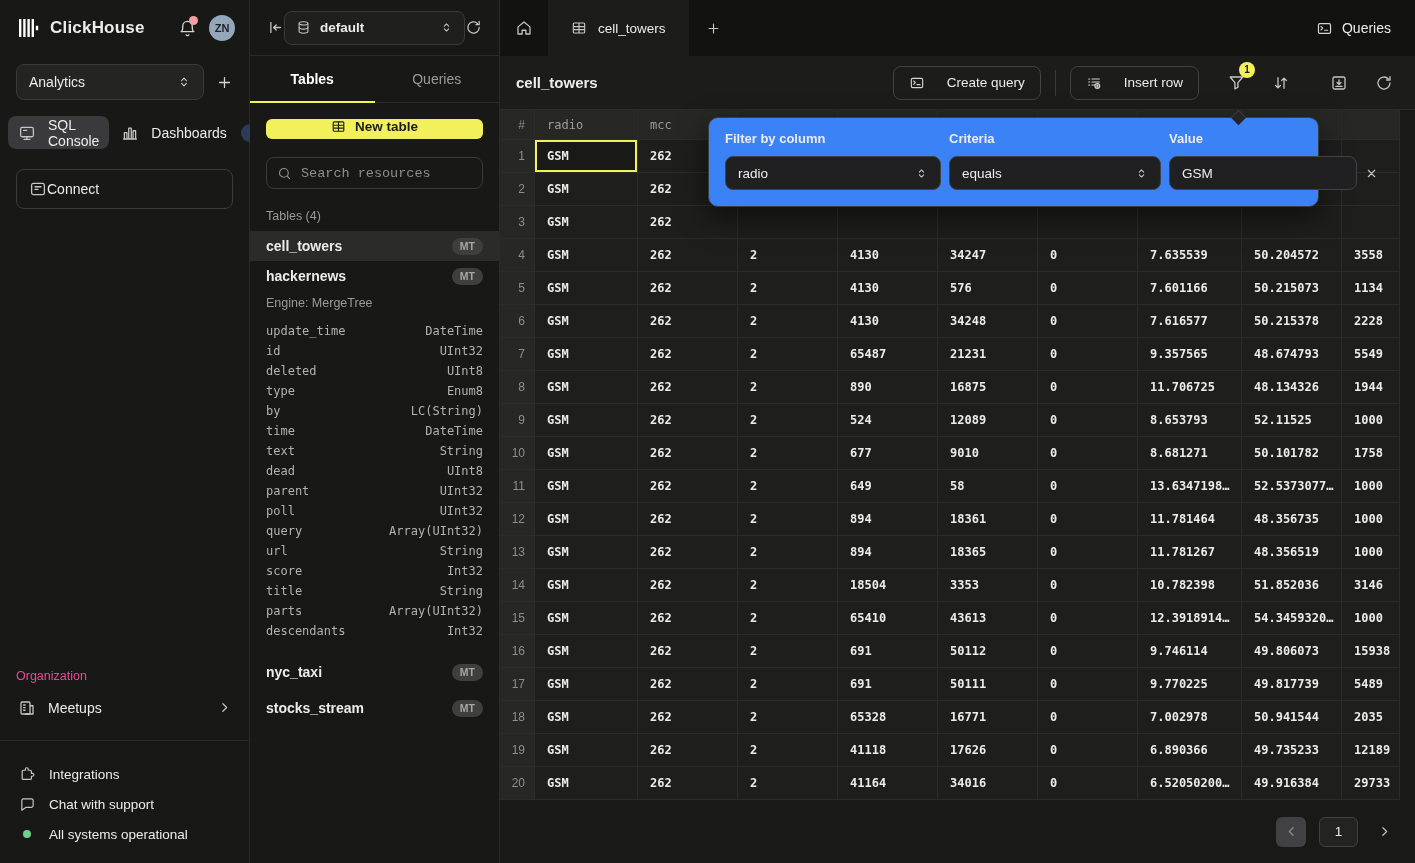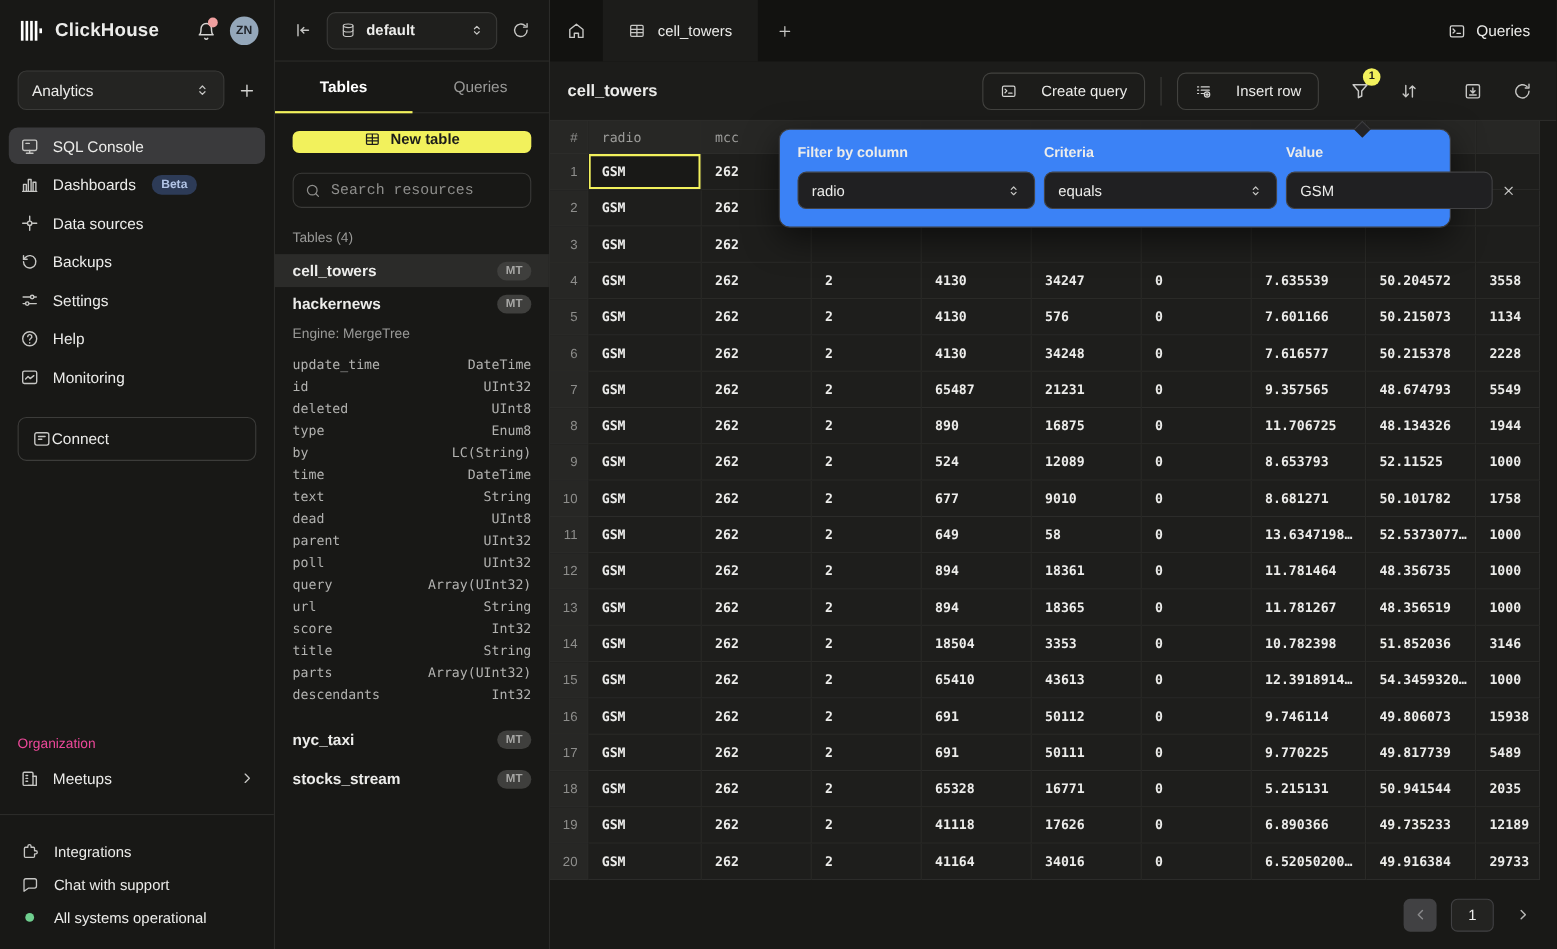--- a/index.html
+++ b/index.html
@@ -15,40 +15,40 @@
   
   .sidebar { width:250px; flex:none; background:#181816; border-right:1px solid #2b2b29; display:flex; flex-direction:column; }
   .s-top { height:56px; flex:none; display:flex; align-items:center; gap:10px; padding:0 14px 0 16px; }
   .brand { font-size:17px; font-weight:bold; letter-spacing:.2px; }
   .bell { margin-left:auto; position:relative; color:#d4d4d2; width:24px; height:24px; display:flex; align-items:center; justify-content:center; }
   .bell-dot { position:absolute; top:0; right:1px; width:9px; height:9px; border-radius:50%; background:#f0a0a0; }
   .avatar { width:26px; height:26px; border-radius:50%; background:#94a7ba; color:#20242a; font-size:11px; font-weight:bold; display:flex; align-items:center; justify-content:center; }
   .workspace { display:flex; align-items:center; gap:12px; margin:8px 16px 16px; }
   .ws-select { flex:1; height:36px; background:#242422; border:1px solid #3a3a38; border-radius:8px; display:flex; align-items:center; justify-content:space-between; padding:0 12px; font-size:14px; }
   .ws-add { color:#d4d4d2; }
-  .nav { padding:0 8px; display:flex; flex-direction:column; gap:2px; }
+  .nav { padding:0 8px; display:flex; gap:2px; }
   .nav-item { height:33px; border-radius:8px; display:flex; align-items:center; gap:12px; padding:0 10px; font-size:14px; color:#ececea; cursor:pointer; }
   .nav-item.active { background:#3a3a3c; }
   .nav-item .icn { color:#c6c6c4; display:flex; }
   .badge-beta { background:#2d3b57; color:#b2c4e6; font-size:11px; font-weight:bold; border-radius:10px; padding:3px 9px; margin-left:2px; }
   .connect { margin:20px 16px 0; height:40px; border:1px solid #3c3c3a; border-radius:8px; display:flex; align-items:center; padding:0 12px; font-size:14px; color:#ececea; cursor:pointer; }
   .connect .icn { color:#c6c6c4; display:flex; }
   .spacer { flex:1; }
   .org-label { color:#ec4899; font-size:12.5px; margin:0 16px 8px; }
   .meetups { height:33px; margin:0 8px; border-radius:8px; display:flex; align-items:center; gap:12px; padding:0 10px; font-size:14px; cursor:pointer; }
   .meetups .chev { margin-left:auto; color:#c6c6c4; }
   .s-divider { border-top:1px solid #2b2b29; margin:16px 0 18px; }
   .foot-item { height:30px; display:flex; align-items:center; gap:13px; padding:0 18px; font-size:13.5px; cursor:pointer; }
   .foot-item .icn { color:#c6c6c4; display:flex; width:18px; justify-content:center; }
   .status-dot { width:8px; height:8px; border-radius:50%; background:#6fcf8f; }
   .s-bottom-pad { height:14px; }
 
   
   .explorer { width:250px; flex:none; background:#181816; border-right:1px solid #2b2b29; display:flex; flex-direction:column; }
-  .e-top { height:56px; flex:none; border-bottom:1px solid #2b2b29; display:flex; align-items:center; gap:13px; padding:0 17px; color:#c6c6c4;justify-content:center; }
+  .e-top { height:56px; flex:none; border-bottom:1px solid #2b2b29; display:flex; align-items:center; padding:0 17px; color:#c6c6c4;justify-content:center; }
   .db-select { flex:1; height:34px; border:1px solid #3a3a38; background:#1f1f1d; border-radius:8px; display:flex; align-items:center; gap:9px; padding:0 11px; font-size:13.5px; font-weight:bold; color:#ececea; cursor:pointer; }
   .db-select .ud { margin-left:auto; color:#c6c6c4; }
   .e-tabs { height:47px; flex:none; display:flex; border-bottom:1px solid #2b2b29; }
   .e-tab { flex:1; display:flex; align-items:center; justify-content:center; font-size:14px; color:#9a9a98; position:relative; cursor:pointer; }
   .e-tab.active { color:#fff; font-weight:bold; }
   .e-tab.active::after { content:""; position:absolute; left:0; right:0; bottom:-1px; height:2px; background:#f2f15c; }
   .newtable { margin:16px; height:20px; flex:none; background:#f2f15c; border-radius:6px; display:flex; align-items:flex-start; justify-content:center; gap:9px; color:#1c1c1a; font-size:13.5px; font-weight:bold; cursor:pointer; }
   .search { margin:2px 16px 20px; height:32px; flex:none; border:1px solid #3a3a38; border-radius:8px; display:flex; align-items:center; gap:9px; padding:0 10px; color:#8e8e8c; }
   .search input { background:transparent; border:none; outline:none; color:#ececea; font-family:Liberation Mono, monospace; font-size:13.5px; width:100%; }
   .search input::placeholder { color:#8e8e8c; }
@@ -727,21 +727,21 @@
         <div class="c">5489</div>
       </div>
       <div class="trow">
         <div class="c num">18</div>
         <div class="c">GSM</div>
         <div class="c">262</div>
         <div class="c">2</div>
         <div class="c">65328</div>
         <div class="c">16771</div>
         <div class="c">0</div>
-        <div class="c">5.215131</div>
+        <div class="c">7.002978</div>
         <div class="c">50.941544</div>
         <div class="c">2035</div>
       </div>
       <div class="trow">
         <div class="c num">19</div>
         <div class="c">GSM</div>
         <div class="c">262</div>
         <div class="c">2</div>
         <div class="c">41118</div>
         <div class="c">17626</div>

